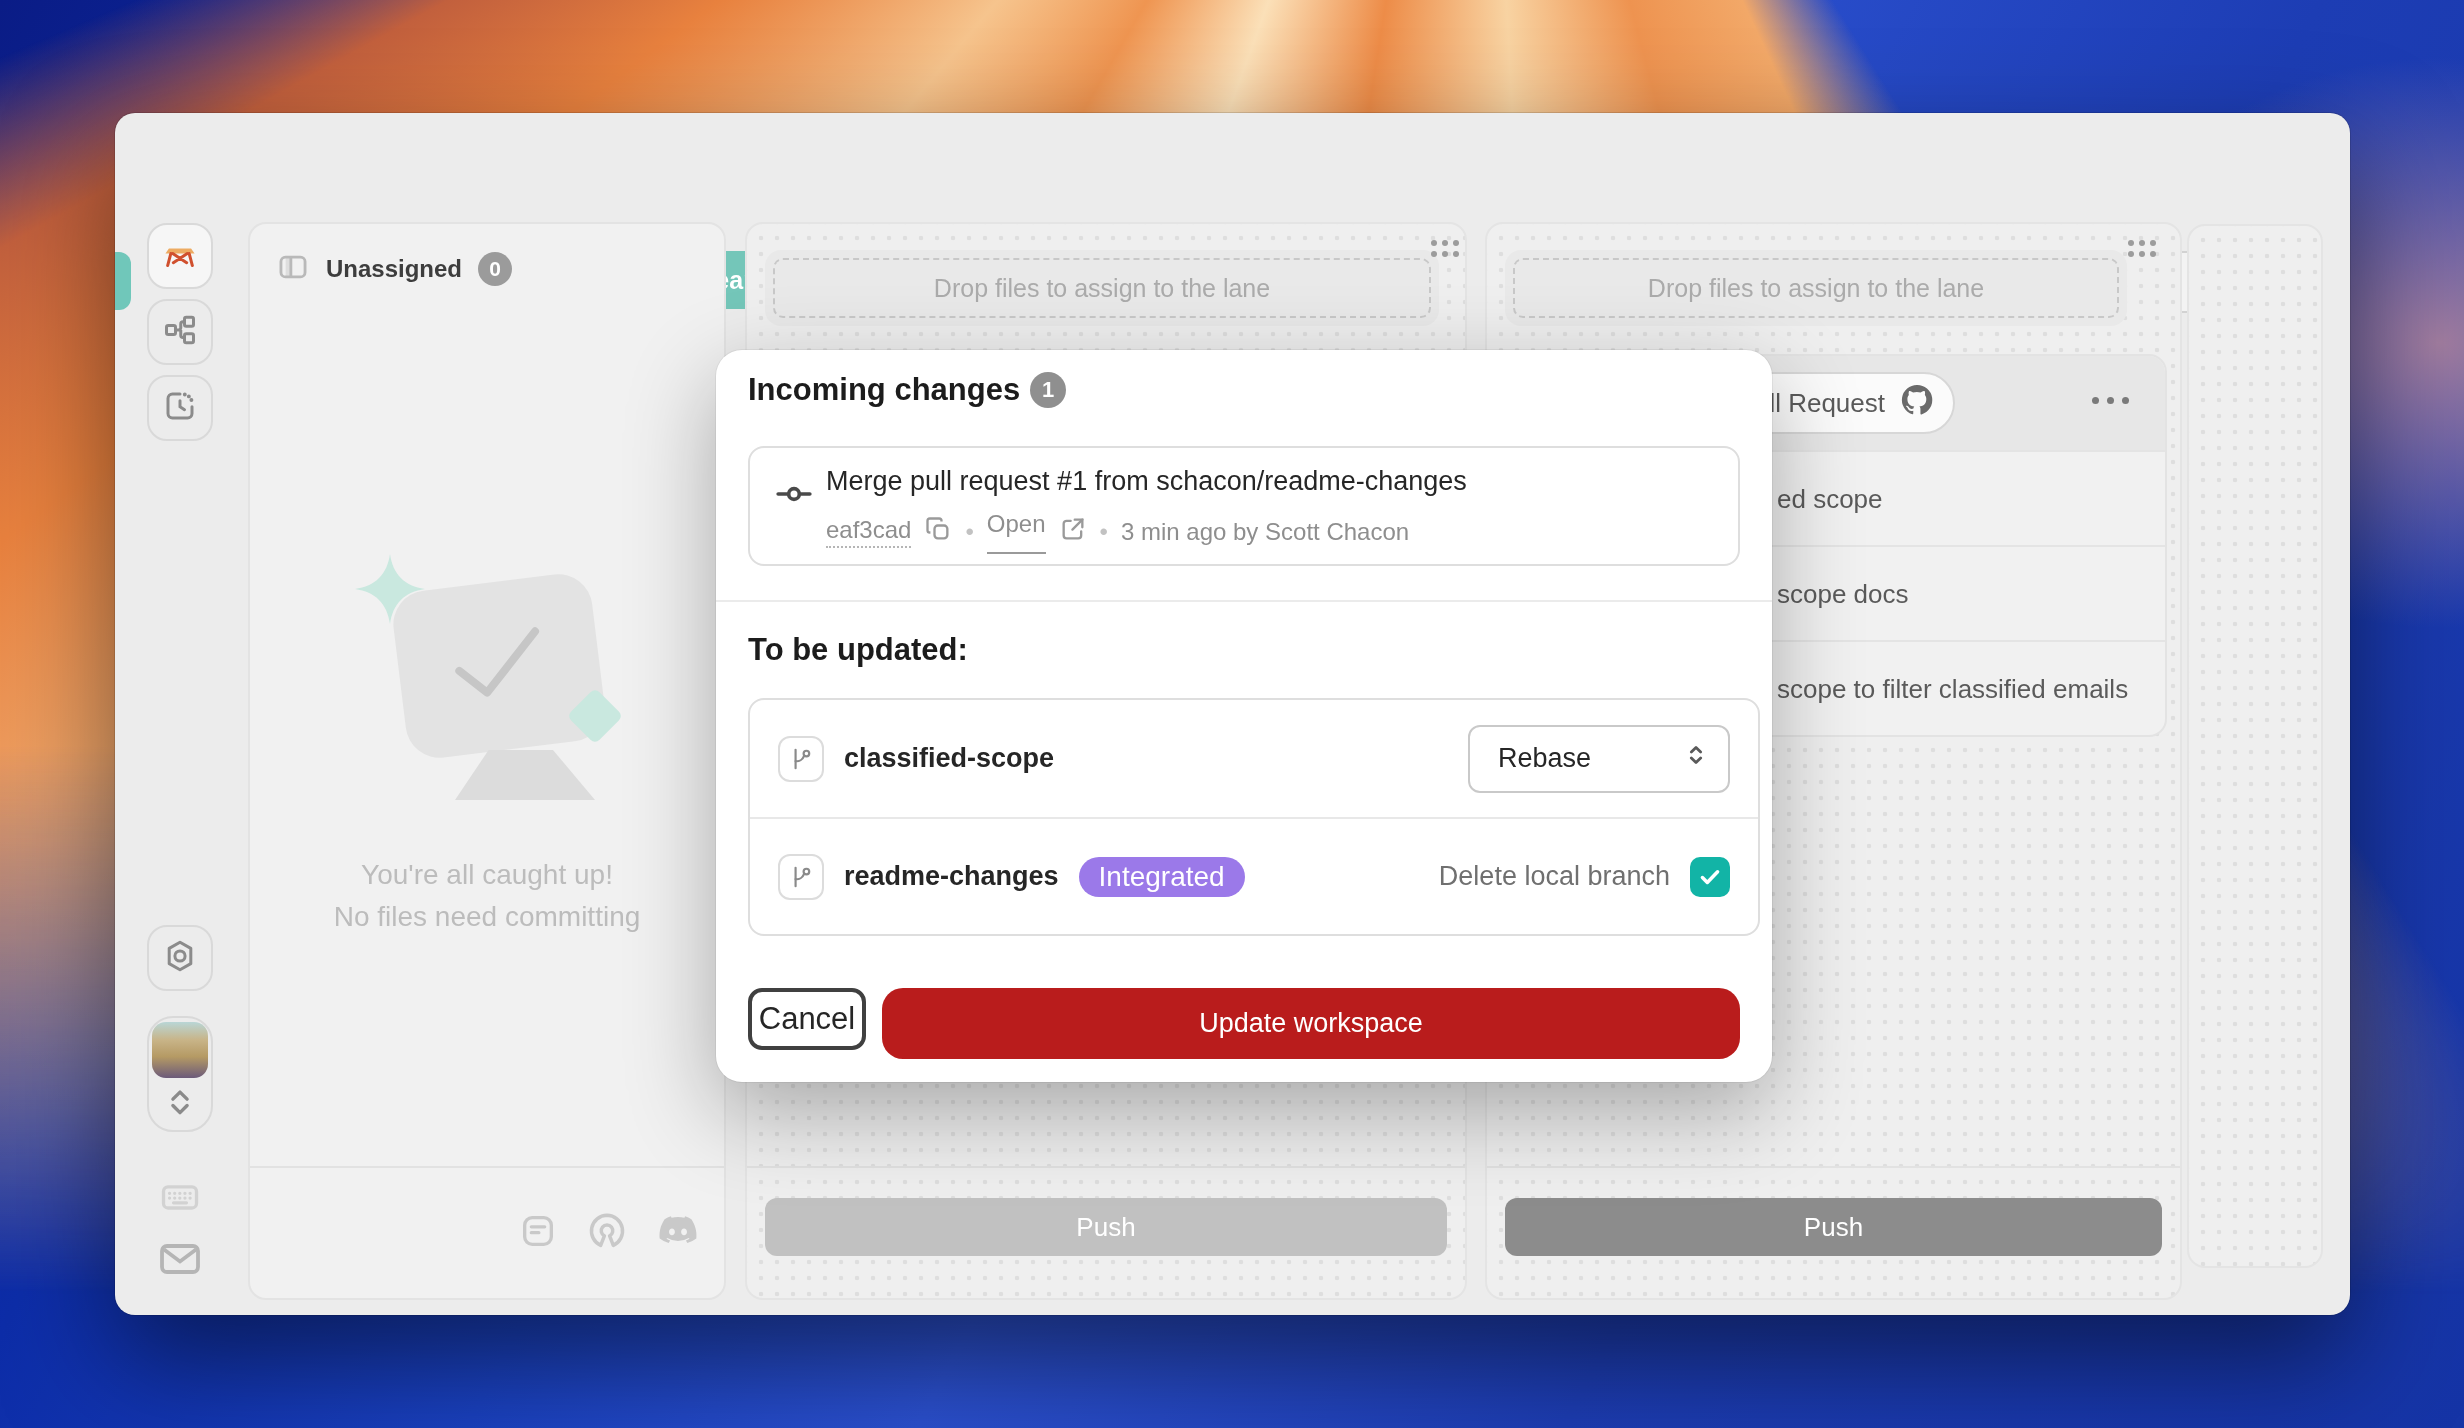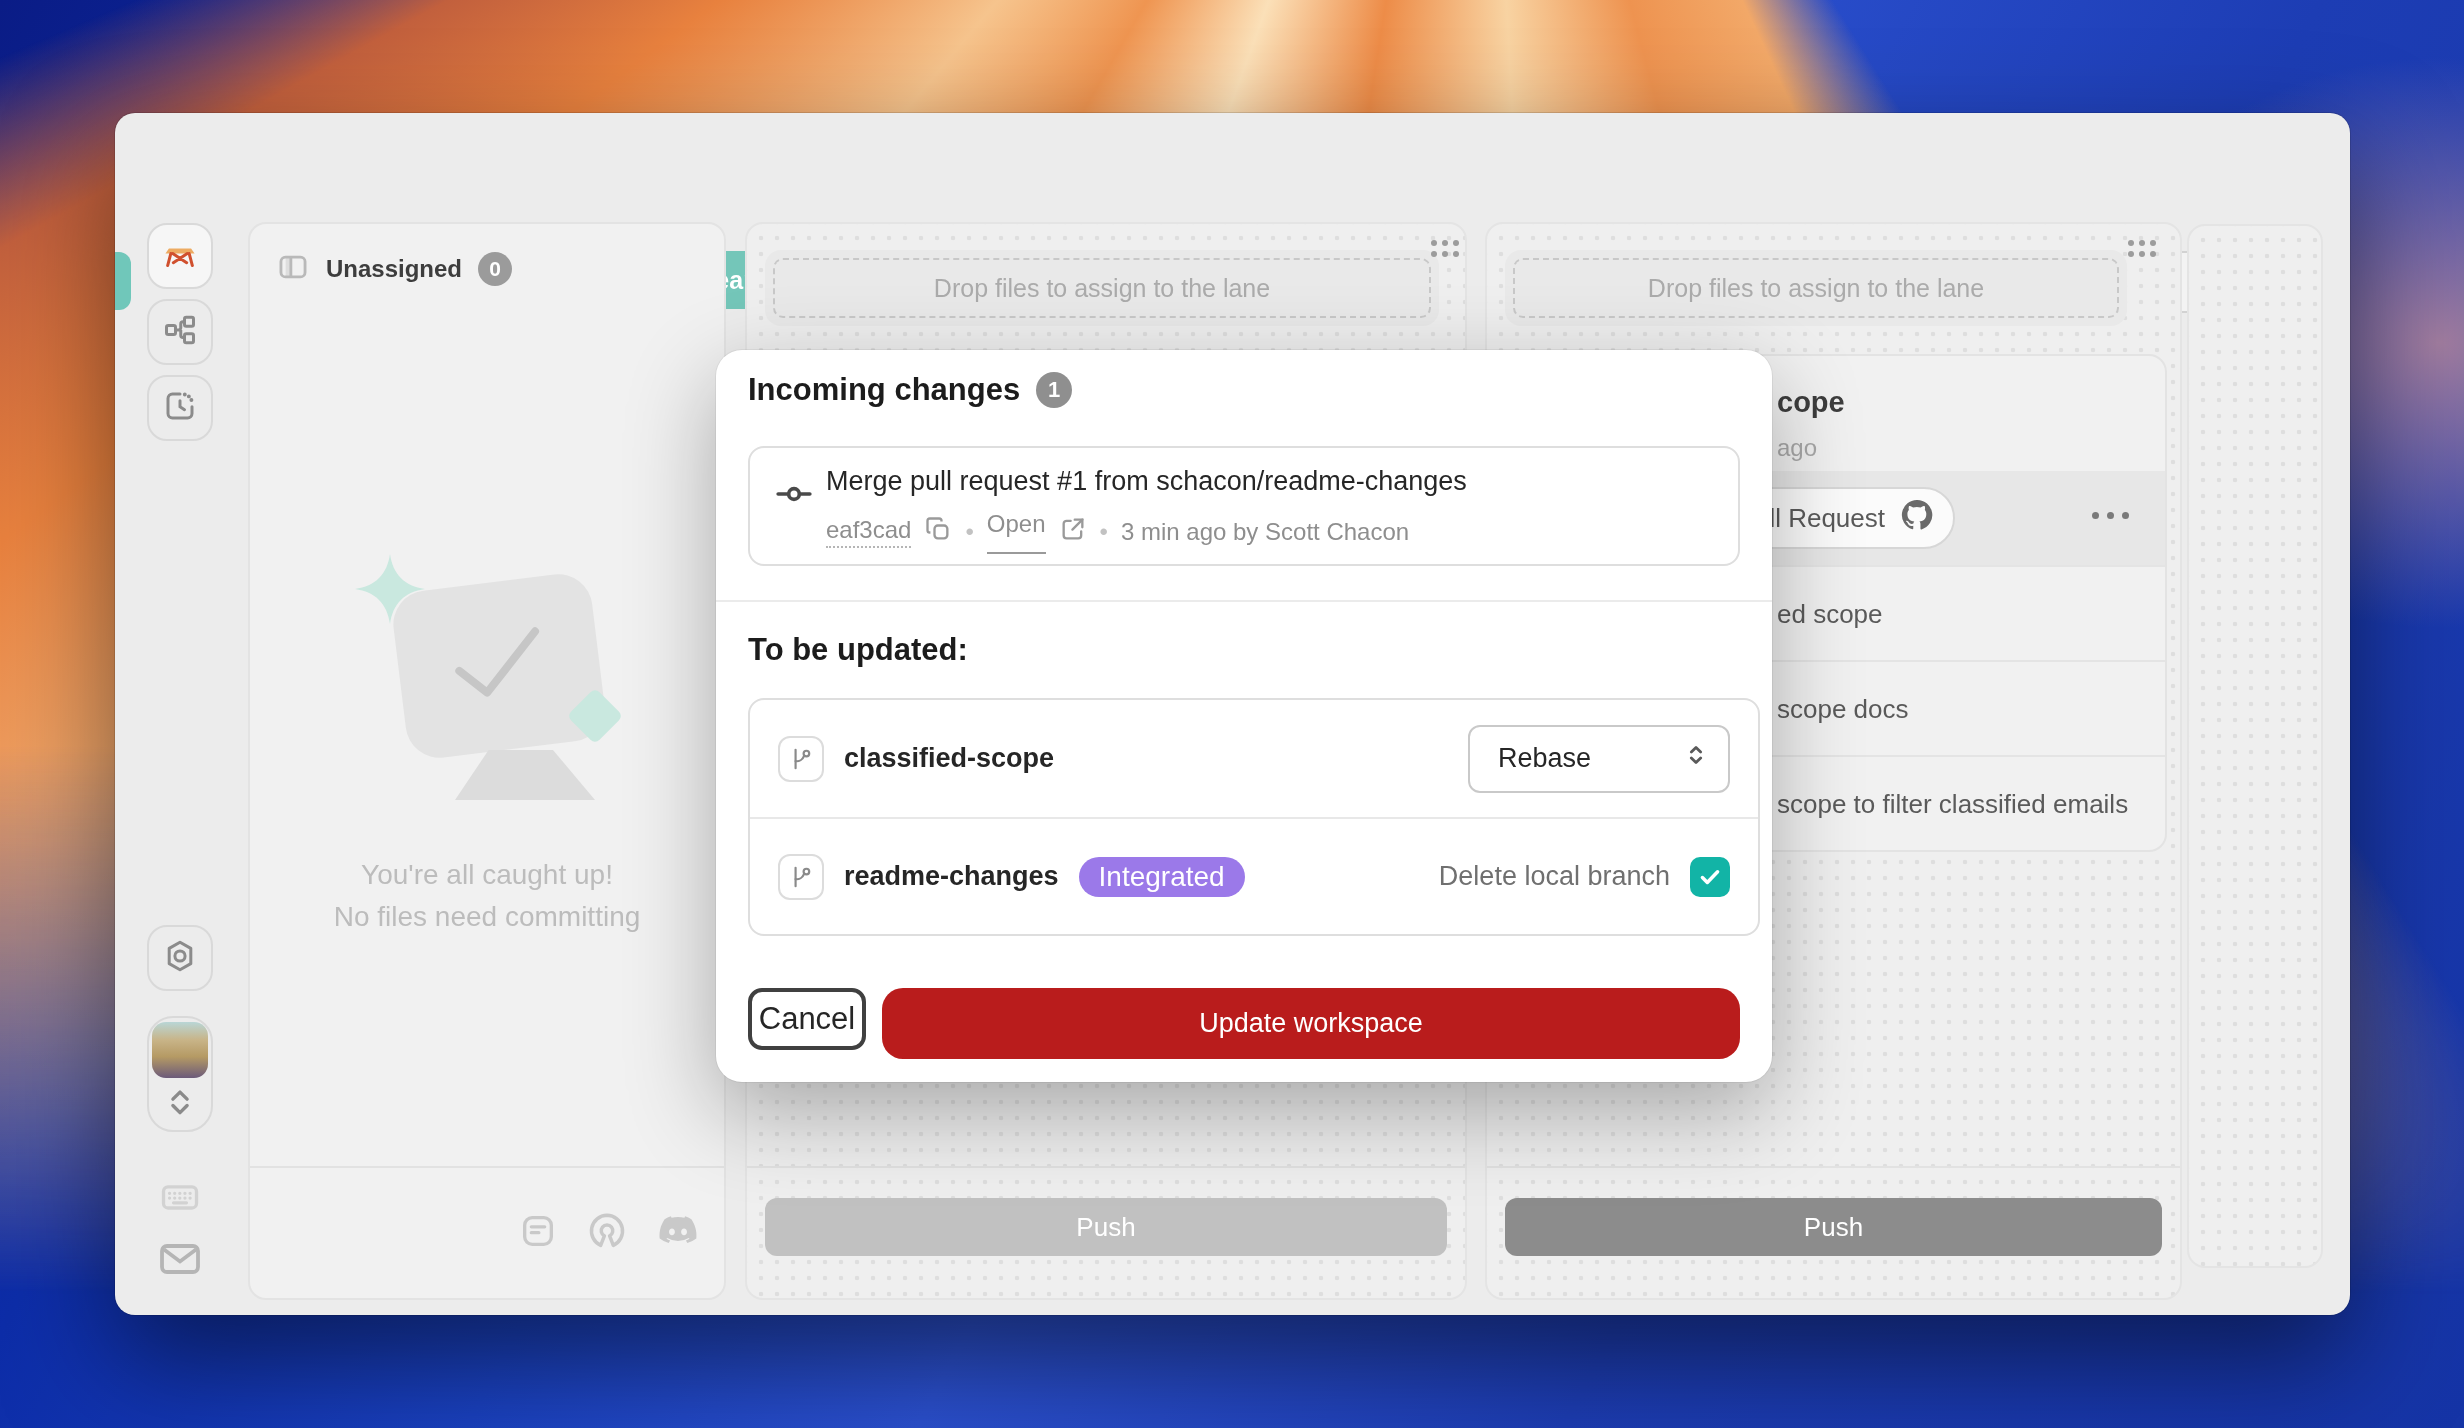--- a/index.html
+++ b/index.html
@@ -92,21 +92,21 @@
   .pr-pill{position:absolute;left:88px;top:16px;width:360px;height:62px;background:#fbfbfb;border:2px solid #d7d7d7;border-radius:999px;
     box-sizing:border-box;display:flex;align-items:center;justify-content:flex-end;gap:14px;padding-right:18px;font-size:26px;color:#5a5a5a;}
   .kebab{position:absolute;right:36px;top:41px;display:flex;gap:8px;}
   .kebab i{width:7px;height:7px;border-radius:50%;background:#7a7a7a;}
   .bc-commit{position:relative;height:93px;border-top:2px solid #e4e4e4;}
   .bc-commit span{position:absolute;left:270px;top:50%;transform:translateY(-50%);font-size:26px;color:#5a5a5a;white-space:nowrap;}
 
   
   .modal{position:absolute;left:601px;top:237px;width:1056px;height:732px;background:#fff;border-radius:26px;
     box-shadow:0 30px 90px rgba(0,0,0,.30), 0 0 0 1px rgba(0,0,0,.05);box-sizing:border-box;}
-  .m-title-row{position:absolute;left:32px;top:22px;display:flex;align-items:center;gap:16px;}
+  .m-title-row{position:absolute;left:32px;top:22px;display:flex;align-items:center;gap:10px;}
   .m-title{font-size:31px;font-weight:bold;color:#1c1c1c;}
   .m-count{width:36px;height:36px;border-radius:18px;background:#8f8f8f;color:#fff;font-size:22px;font-weight:bold;
     display:flex;align-items:center;justify-content:center;}
   .commit-card{position:absolute;left:32px;top:96px;width:992px;height:120px;border:2px solid #dedede;border-radius:16px;box-sizing:border-box;}
   .cc-icon{position:absolute;left:24px;top:26px;}
   .cc-msg{position:absolute;left:76px;top:18px;font-size:27px;color:#262626;}
   .cc-meta{position:absolute;left:76px;top:62px;display:flex;align-items:center;gap:13px;font-size:24px;color:#8e8e8e;}
   .cc-sha{border-bottom:2px dotted #b5b5b5;padding-bottom:2px;}
   .cc-open{border-bottom:2px solid #9a9a9a;padding-bottom:14px;}
   .cc-dot{color:#c2c2c2;}
@@ -324,24 +324,20 @@
       <div class="drag-handle" style="right:24px;">
         <i></i>
           <i></i>
           <i></i>
           <i></i>
           <i></i>
           <i></i>
       </div>
 
       <div class="branch-card">
-        <div class="bc-header">
-          <span class="bc-title">cope</span>
-          <span class="bc-time">ago</span>
-        </div>
         <div class="bc-pr-row">
           <div class="pr-pill">
             <span>e Pull Request</span>
             <span>
               <svg width="36" height="36" viewBox="0 0 24 24" fill="#6a6a6a">
                 <path d="M12 2a10 10 0 0 0-3.2 19.5c.5.1.7-.2.7-.5v-1.8c-2.8.6-3.4-1.2-3.4-1.2-.5-1.2-1.1-1.5-1.1-1.5-.9-.6.1-.6.1-.6 1 .1 1.5 1 1.5 1 .9 1.5 2.4 1.1 3 .8.1-.6.3-1.1.6-1.3-2.2-.3-4.6-1.1-4.6-5 0-1.1.4-2 1-2.7-.1-.3-.4-1.3.1-2.7 0 0 .8-.3 2.7 1a9.4 9.4 0 0 1 5 0c1.9-1.3 2.7-1 2.7-1 .5 1.4.2 2.4.1 2.7.6.7 1 1.6 1 2.7 0 3.9-2.4 4.7-4.6 5 .4.3.7.9.7 1.9v2.8c0 .3.2.6.7.5A10 10 0 0 0 12 2z"></path>
               </svg>
             </span>
           </div>
           <div class="kebab">

